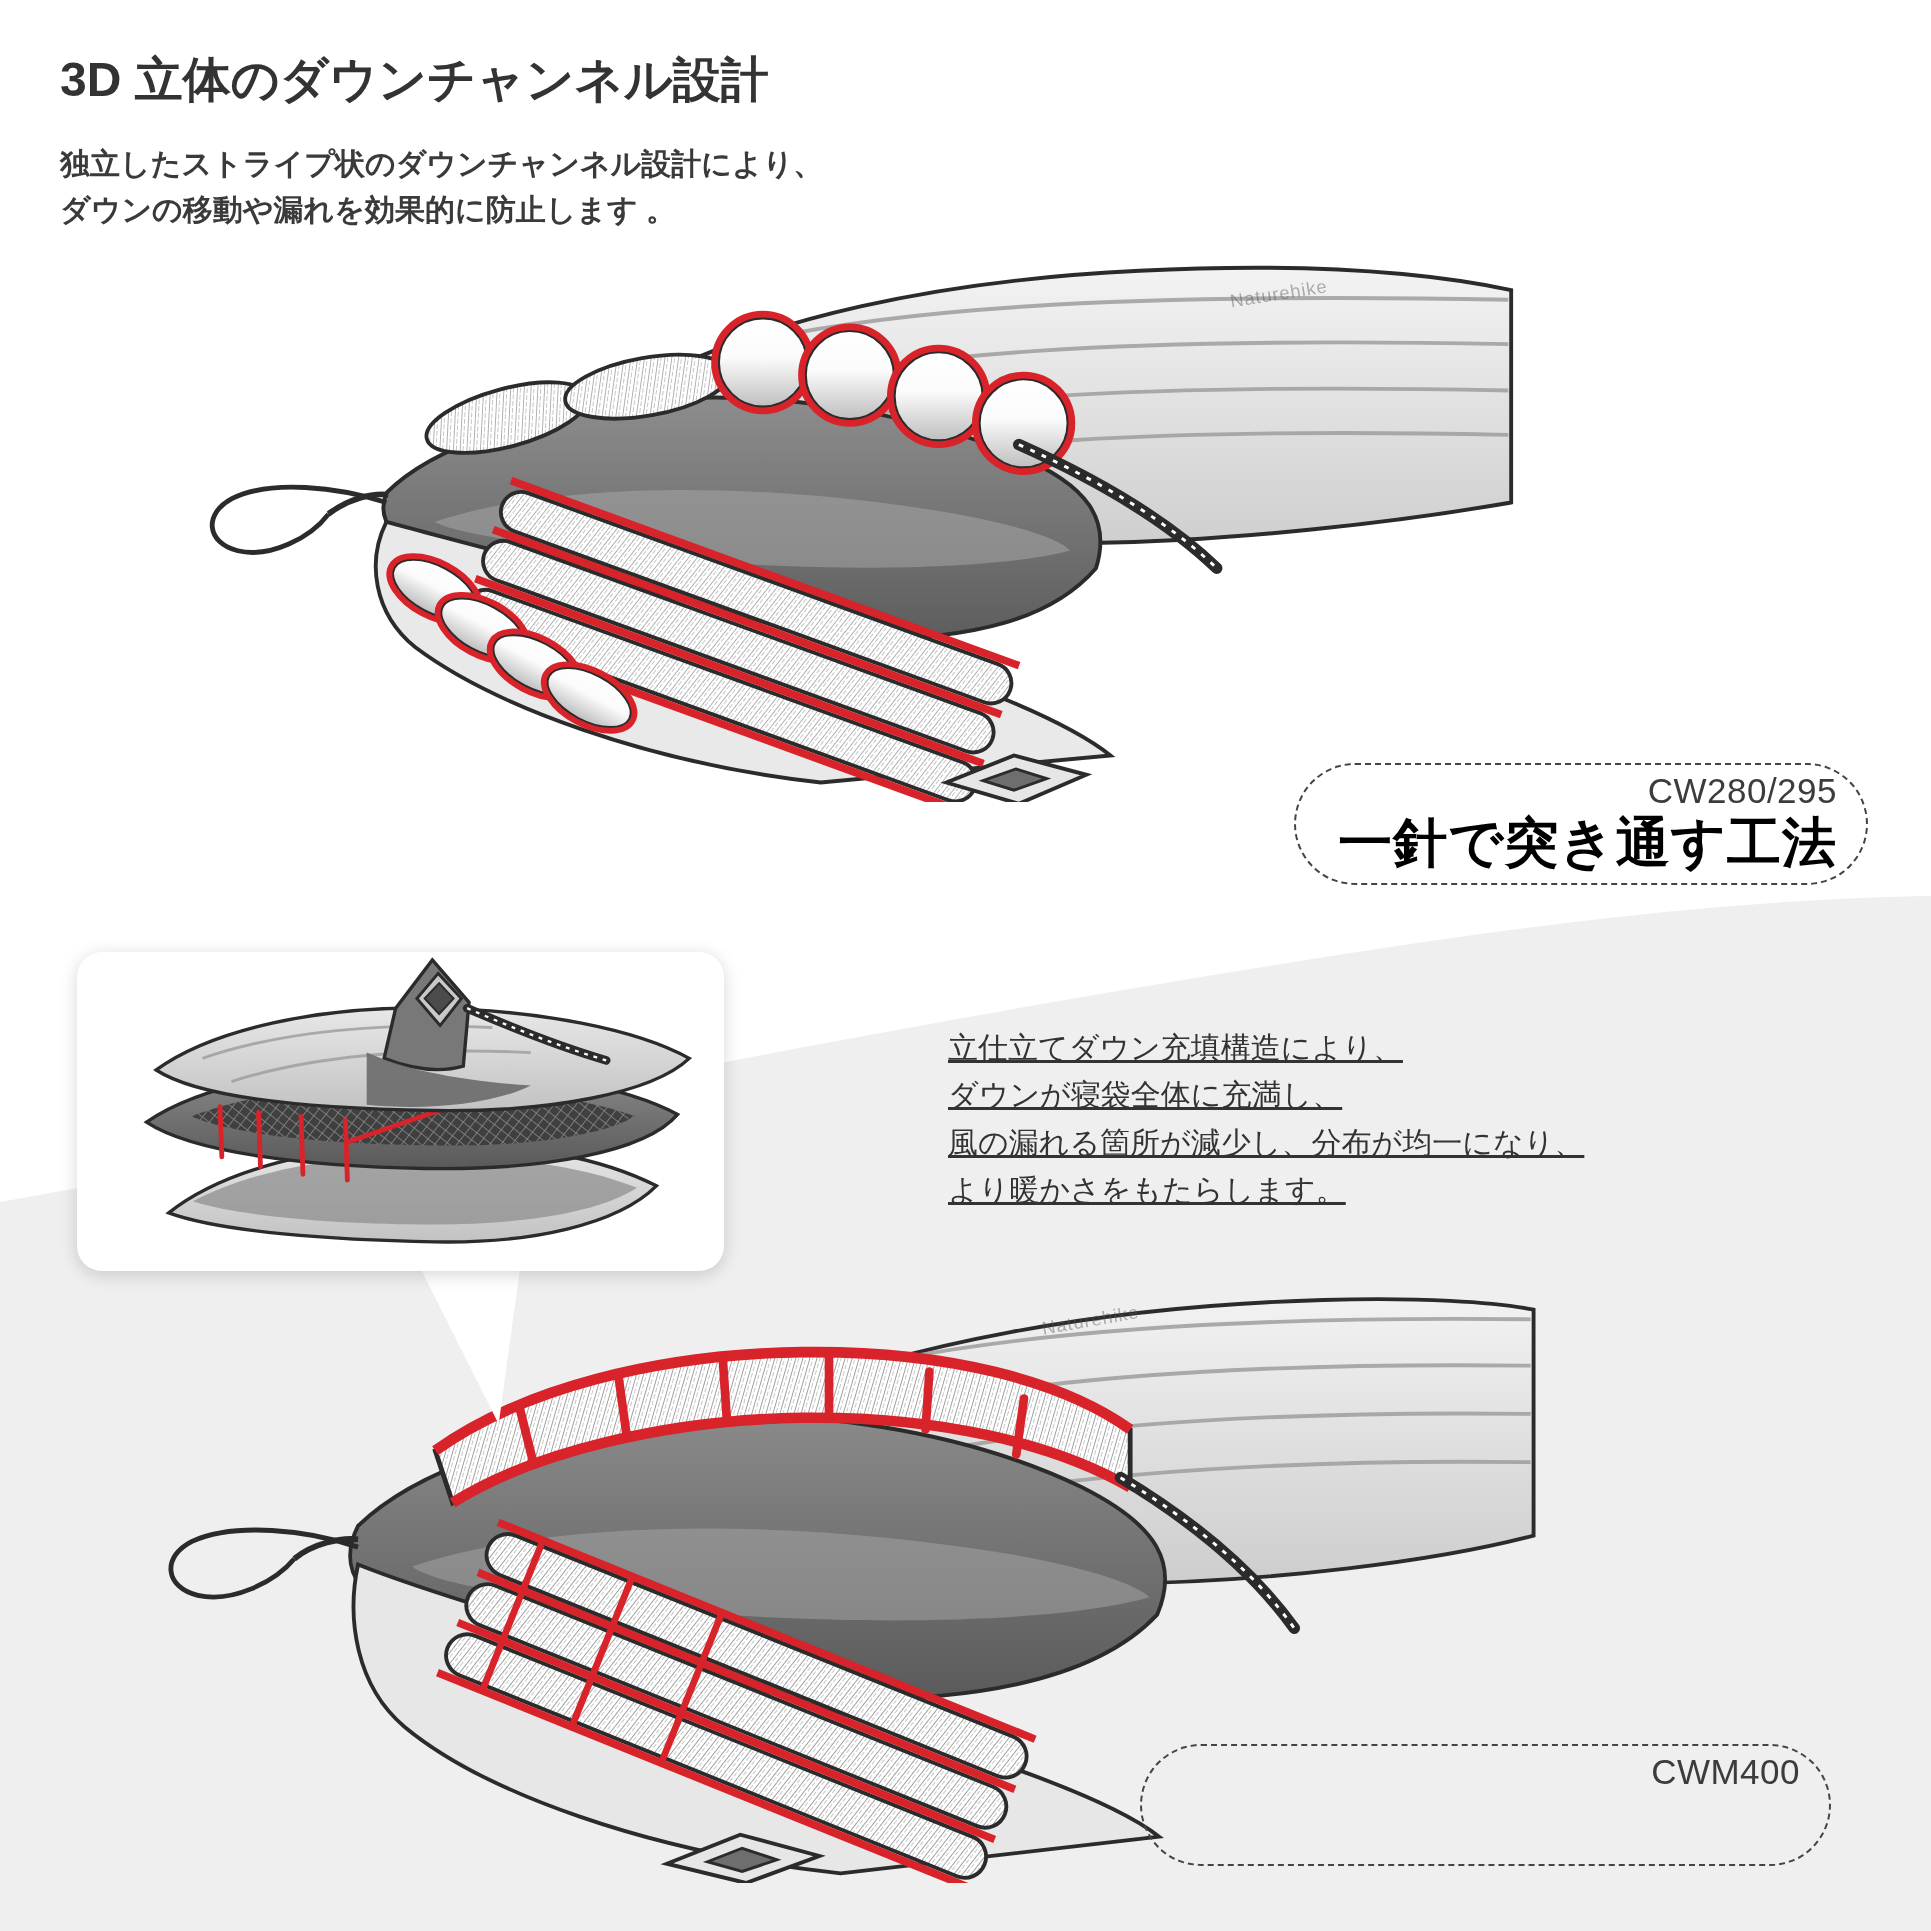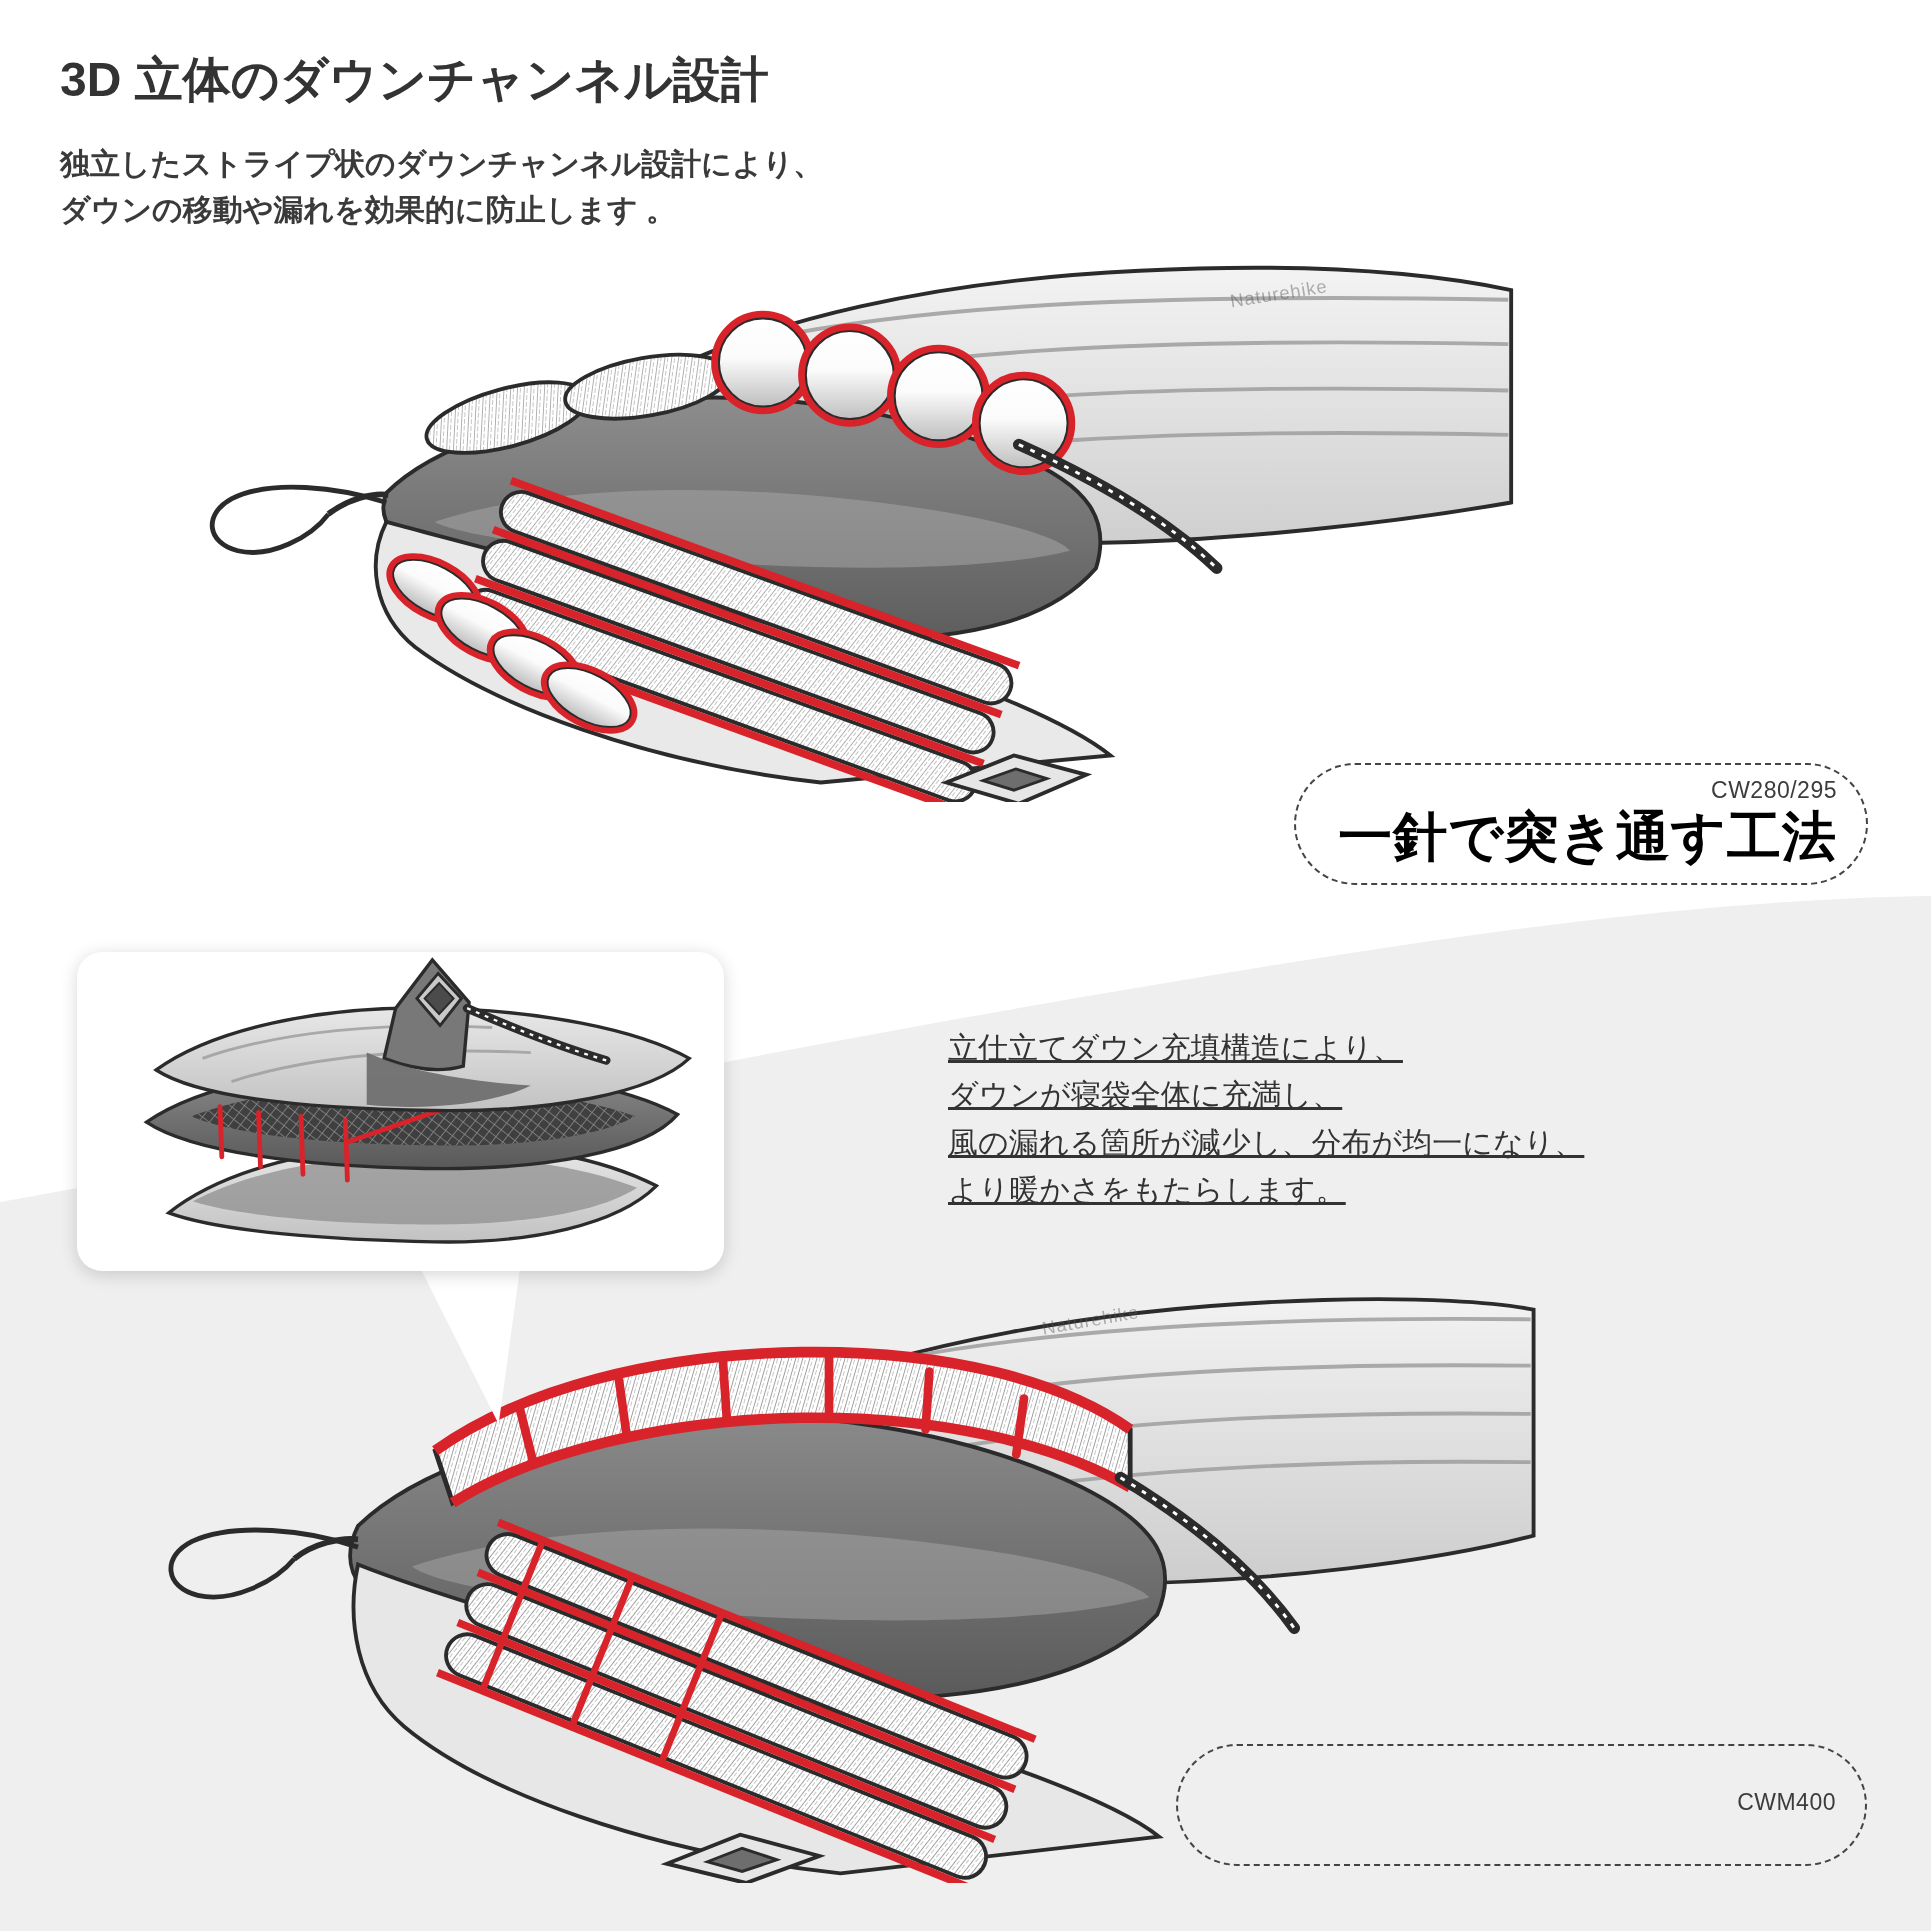--- a/index.html
+++ b/index.html
@@ -55,34 +55,35 @@
   
   .badge {
     position:absolute; z-index:7;
     border:2.9px dashed #444444;
     border-radius:73px;
     background:transparent;
     display:flex; flex-direction:column;
     align-items:flex-end; justify-content:center;
   }
   .badge .code {
-    font-size:23px; color:#3c3c3c; font-weight:normal;
+    font-size:35px; color:#3c3c3c; font-weight:normal;
     letter-spacing:0.5px; line-height:1; margin-bottom:3.9px;
   }
   .badge .title {
     font-size:54px; font-weight:bold; color:#000000;
     letter-spacing:1px; line-height:1.12; white-space:nowrap;
   }
   #badge-top {
     left:1294px; top:763px; width:574px; height:122px;
     padding:7.7px 29px 9.7px 33px;
   }
   #badge-bottom {
-    left:1176px; top:1744px; width:691px; height:122px;
+    left:1140px; top:1744px; width:691px; height:122px;
     padding:7.7px 29px 9.7px 33px;
+    justify-content:space-between;
   }
 </style>
 </head>
 <body>
 
 <svg id="bg-curve" viewBox="0 0 2000 2000" preserveAspectRatio="none">
   <path d="M0,1245 C340,1185 900,1060 1480,975 C1720,940 1880,930 2000,928 L2000,2000 L0,2000 Z" fill="#efefef"></path>
 </svg>
 
 <div id="header">

